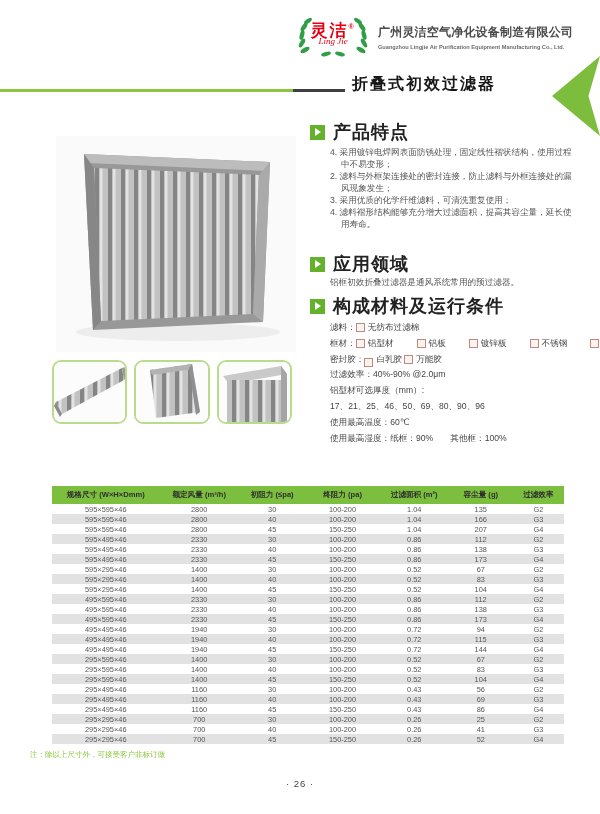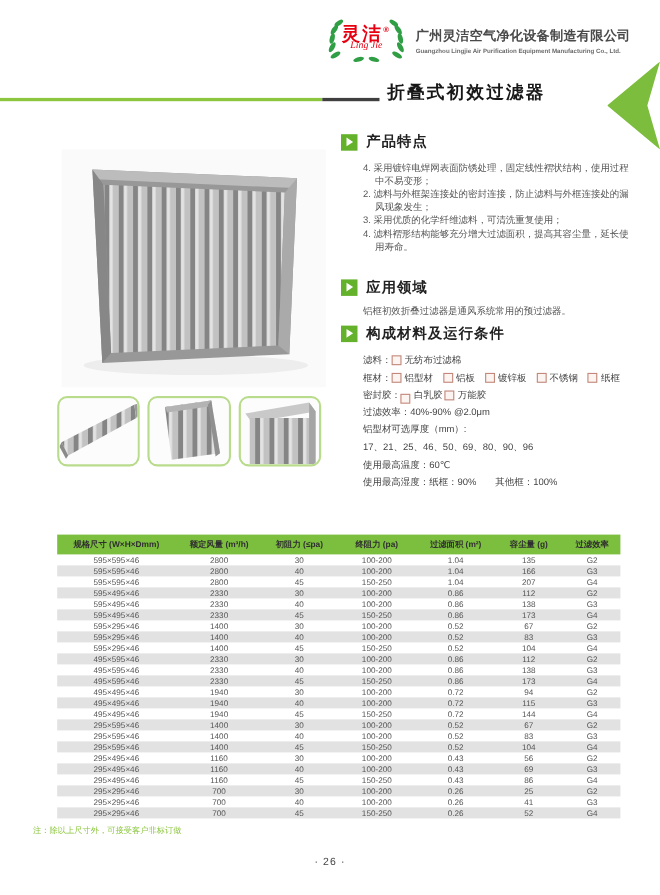--- a/index.html
+++ b/index.html
@@ -24,32 +24,32 @@
 
   
   .photo-main{position:absolute;left:56px;top:136px;width:240px;height:216px;background:#fbfbfb;}
   .thumbs{position:absolute;left:52px;top:360px;width:240px;display:flex;gap:7px;}
   .thumb{width:72px;height:60px;border:2px solid #b9dc8c;border-radius:9px;background:#fdfdfd;overflow:hidden;}
 
   
   .sec-h{position:absolute;display:flex;align-items:center;gap:8px;}
   .sec-icon{width:15px;height:15px;background:#64b22b;display:flex;align-items:center;justify-content:center;flex:0 0 15px;}
   .sec-icon i{display:block;width:0;height:0;border-left:6px solid #fff;border-top:4.5px solid transparent;border-bottom:4.5px solid transparent;}
-  .sec-title{font-size:13px;font-weight:bold;color:#222;letter-spacing:1px;white-space:nowrap;}
+  .sec-title{font-size:18px;font-weight:bold;color:#222;letter-spacing:1px;white-space:nowrap;}
   .sec-title.small{font-size:13.5px;}
 
   .features{position:absolute;left:330px;top:146px;width:242px;font-size:8.6px;line-height:12px;color:#555;}
   .feat-item{padding-left:11px;text-indent:-11px;}
 
   .app-text{position:absolute;left:330px;top:277px;width:260px;font-size:8.6px;color:#555;}
 
   .materials{position:absolute;left:330px;top:320px;width:262px;font-size:8.6px;color:#444;line-height:15.8px;}
   .mat-line{white-space:nowrap;display:flex;align-items:center;}
   .mat-label{flex:0 0 auto;}
-  .mat-opt{display:inline-flex;align-items:center;margin-right:9px;}
+  .mat-opt{display:inline-flex;align-items:center;margin-right:23px;}
   .cbx{display:inline-block;width:7px;height:7px;border:1px solid #c4887a;background:#fbf4f1;margin-right:3px;}
   .plain-line{white-space:pre;}
 
   
   .spec-table{position:absolute;left:52px;top:486px;width:512px;}
   .t-head{display:flex;height:18px;background:#7cbe3e;align-items:center;
           font-size:7.6px;font-weight:bold;color:#2f2f2f;}
   .t-row{display:flex;height:10px;align-items:center;font-size:7.4px;color:#555;}
   .t-body .t-row:nth-child(even){background:#e2e2e2;}
   .c0{flex:0 0 21%;text-align:center;}

